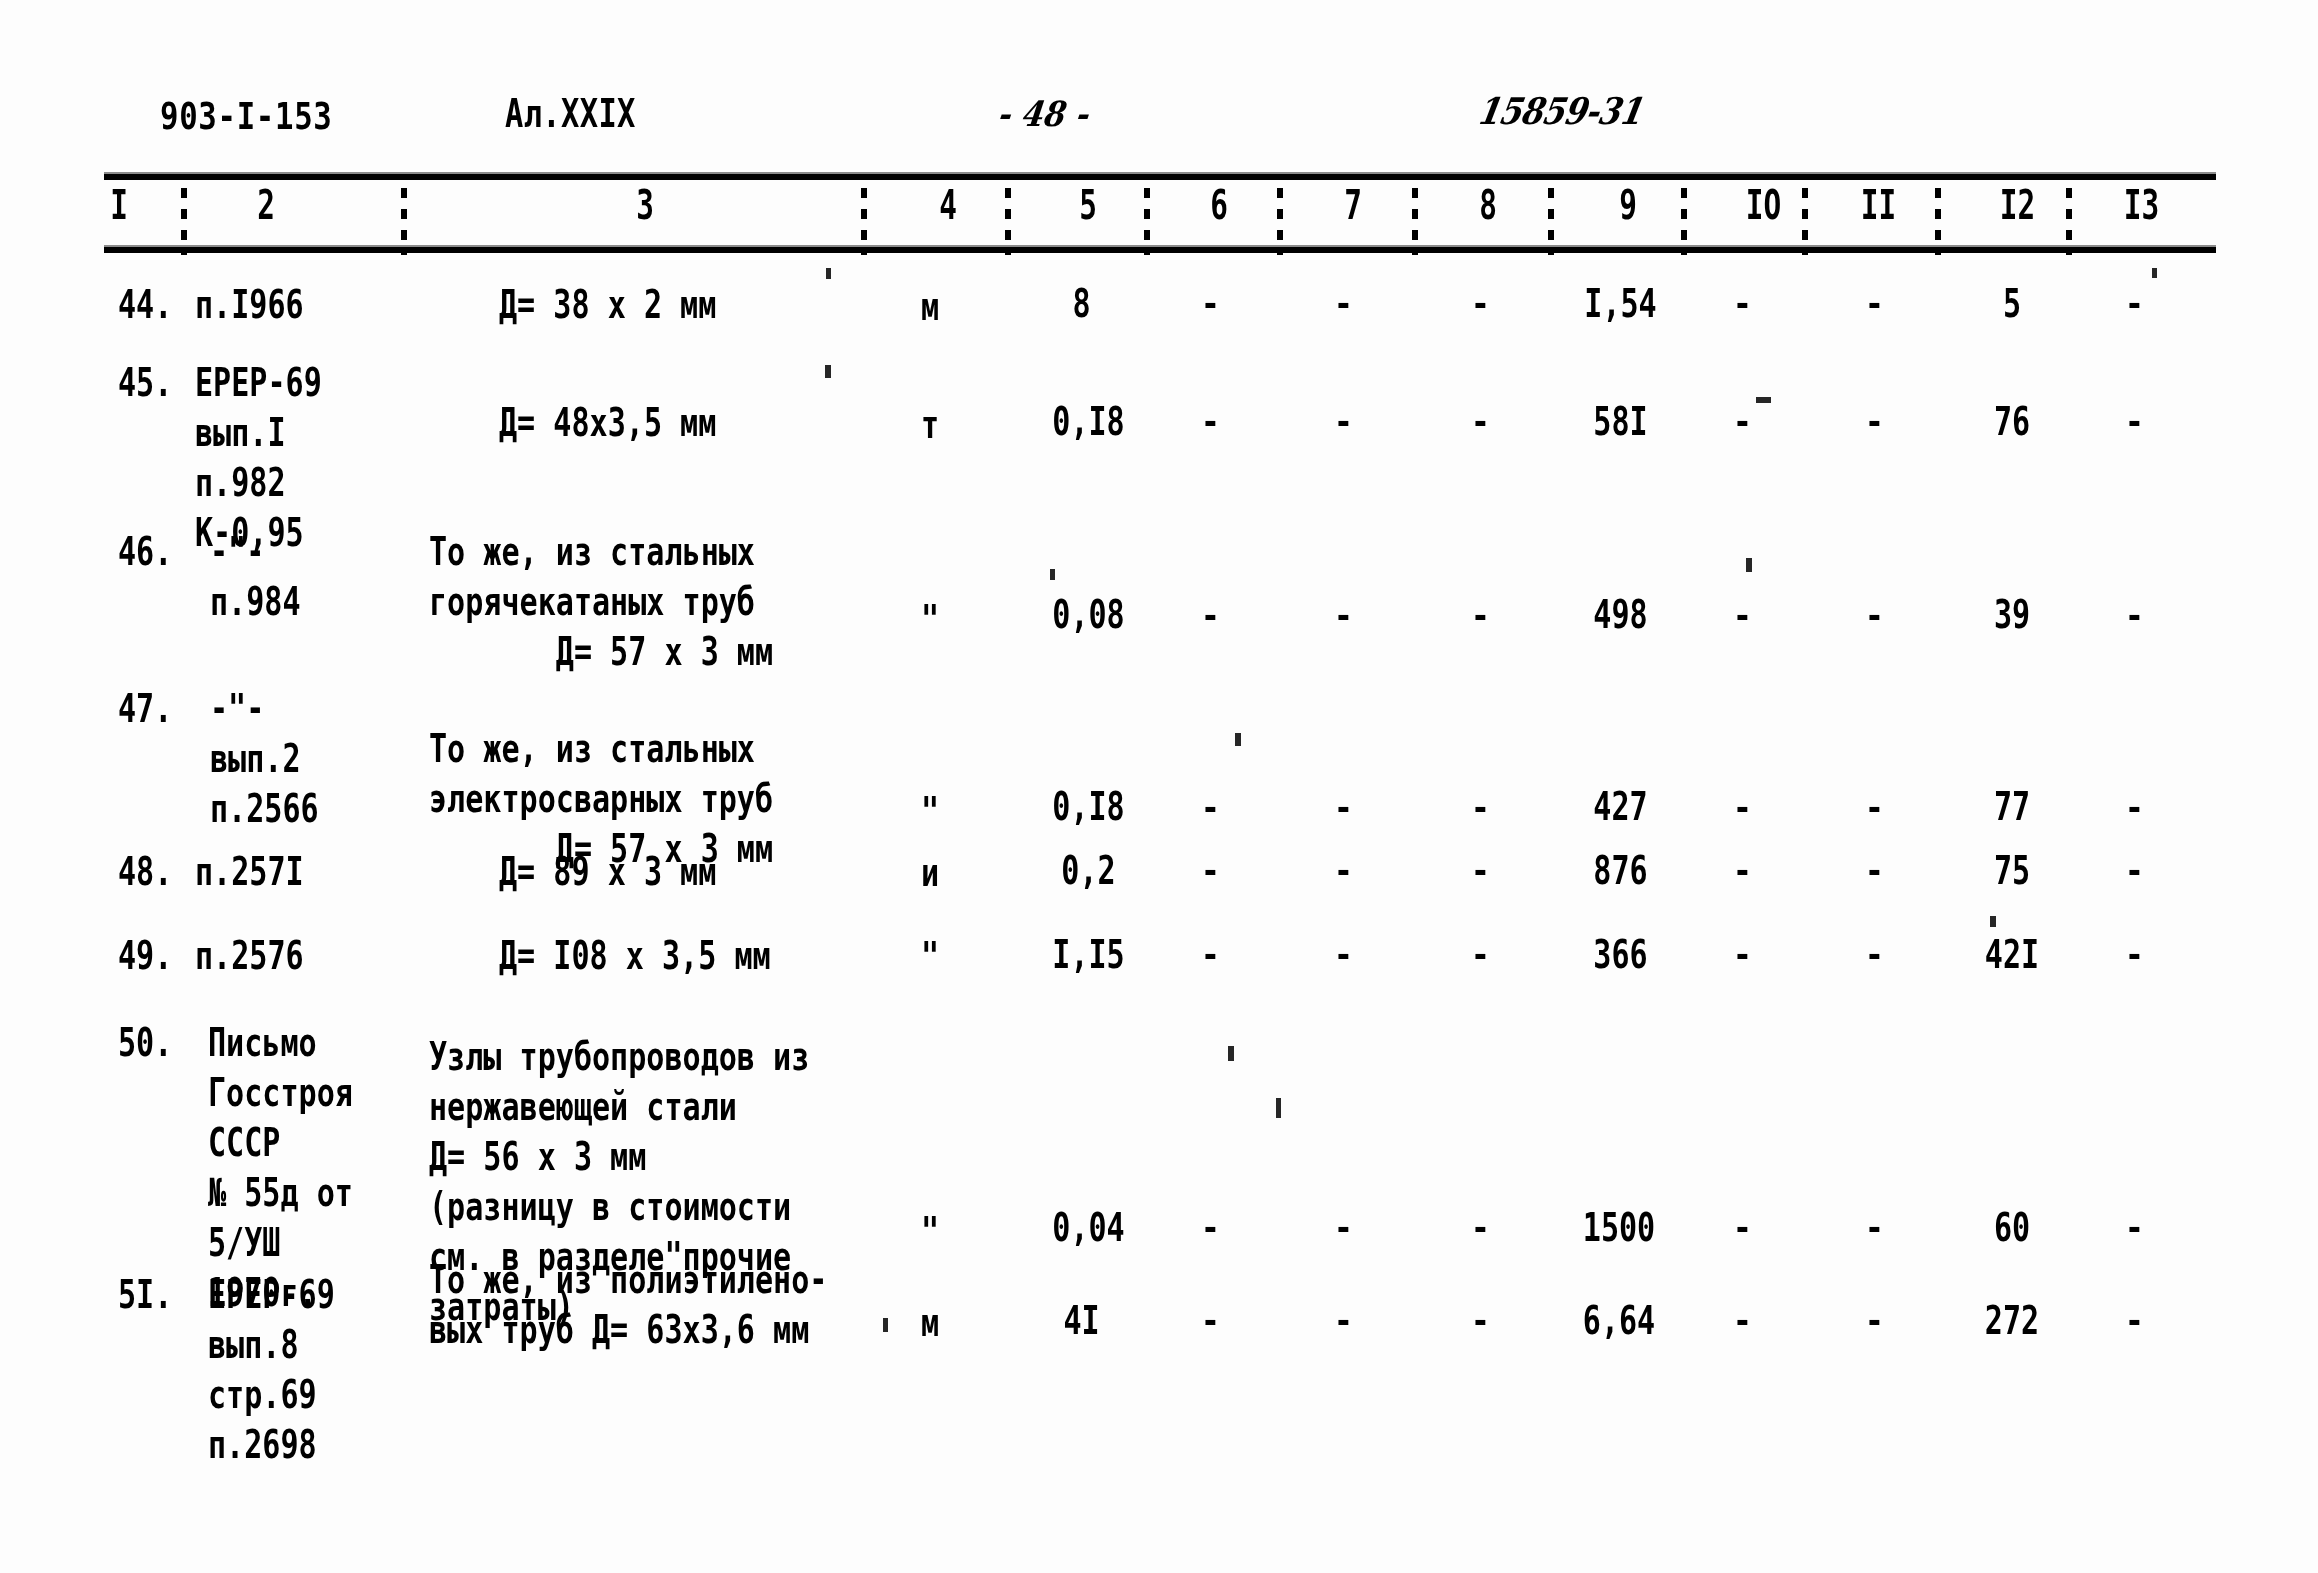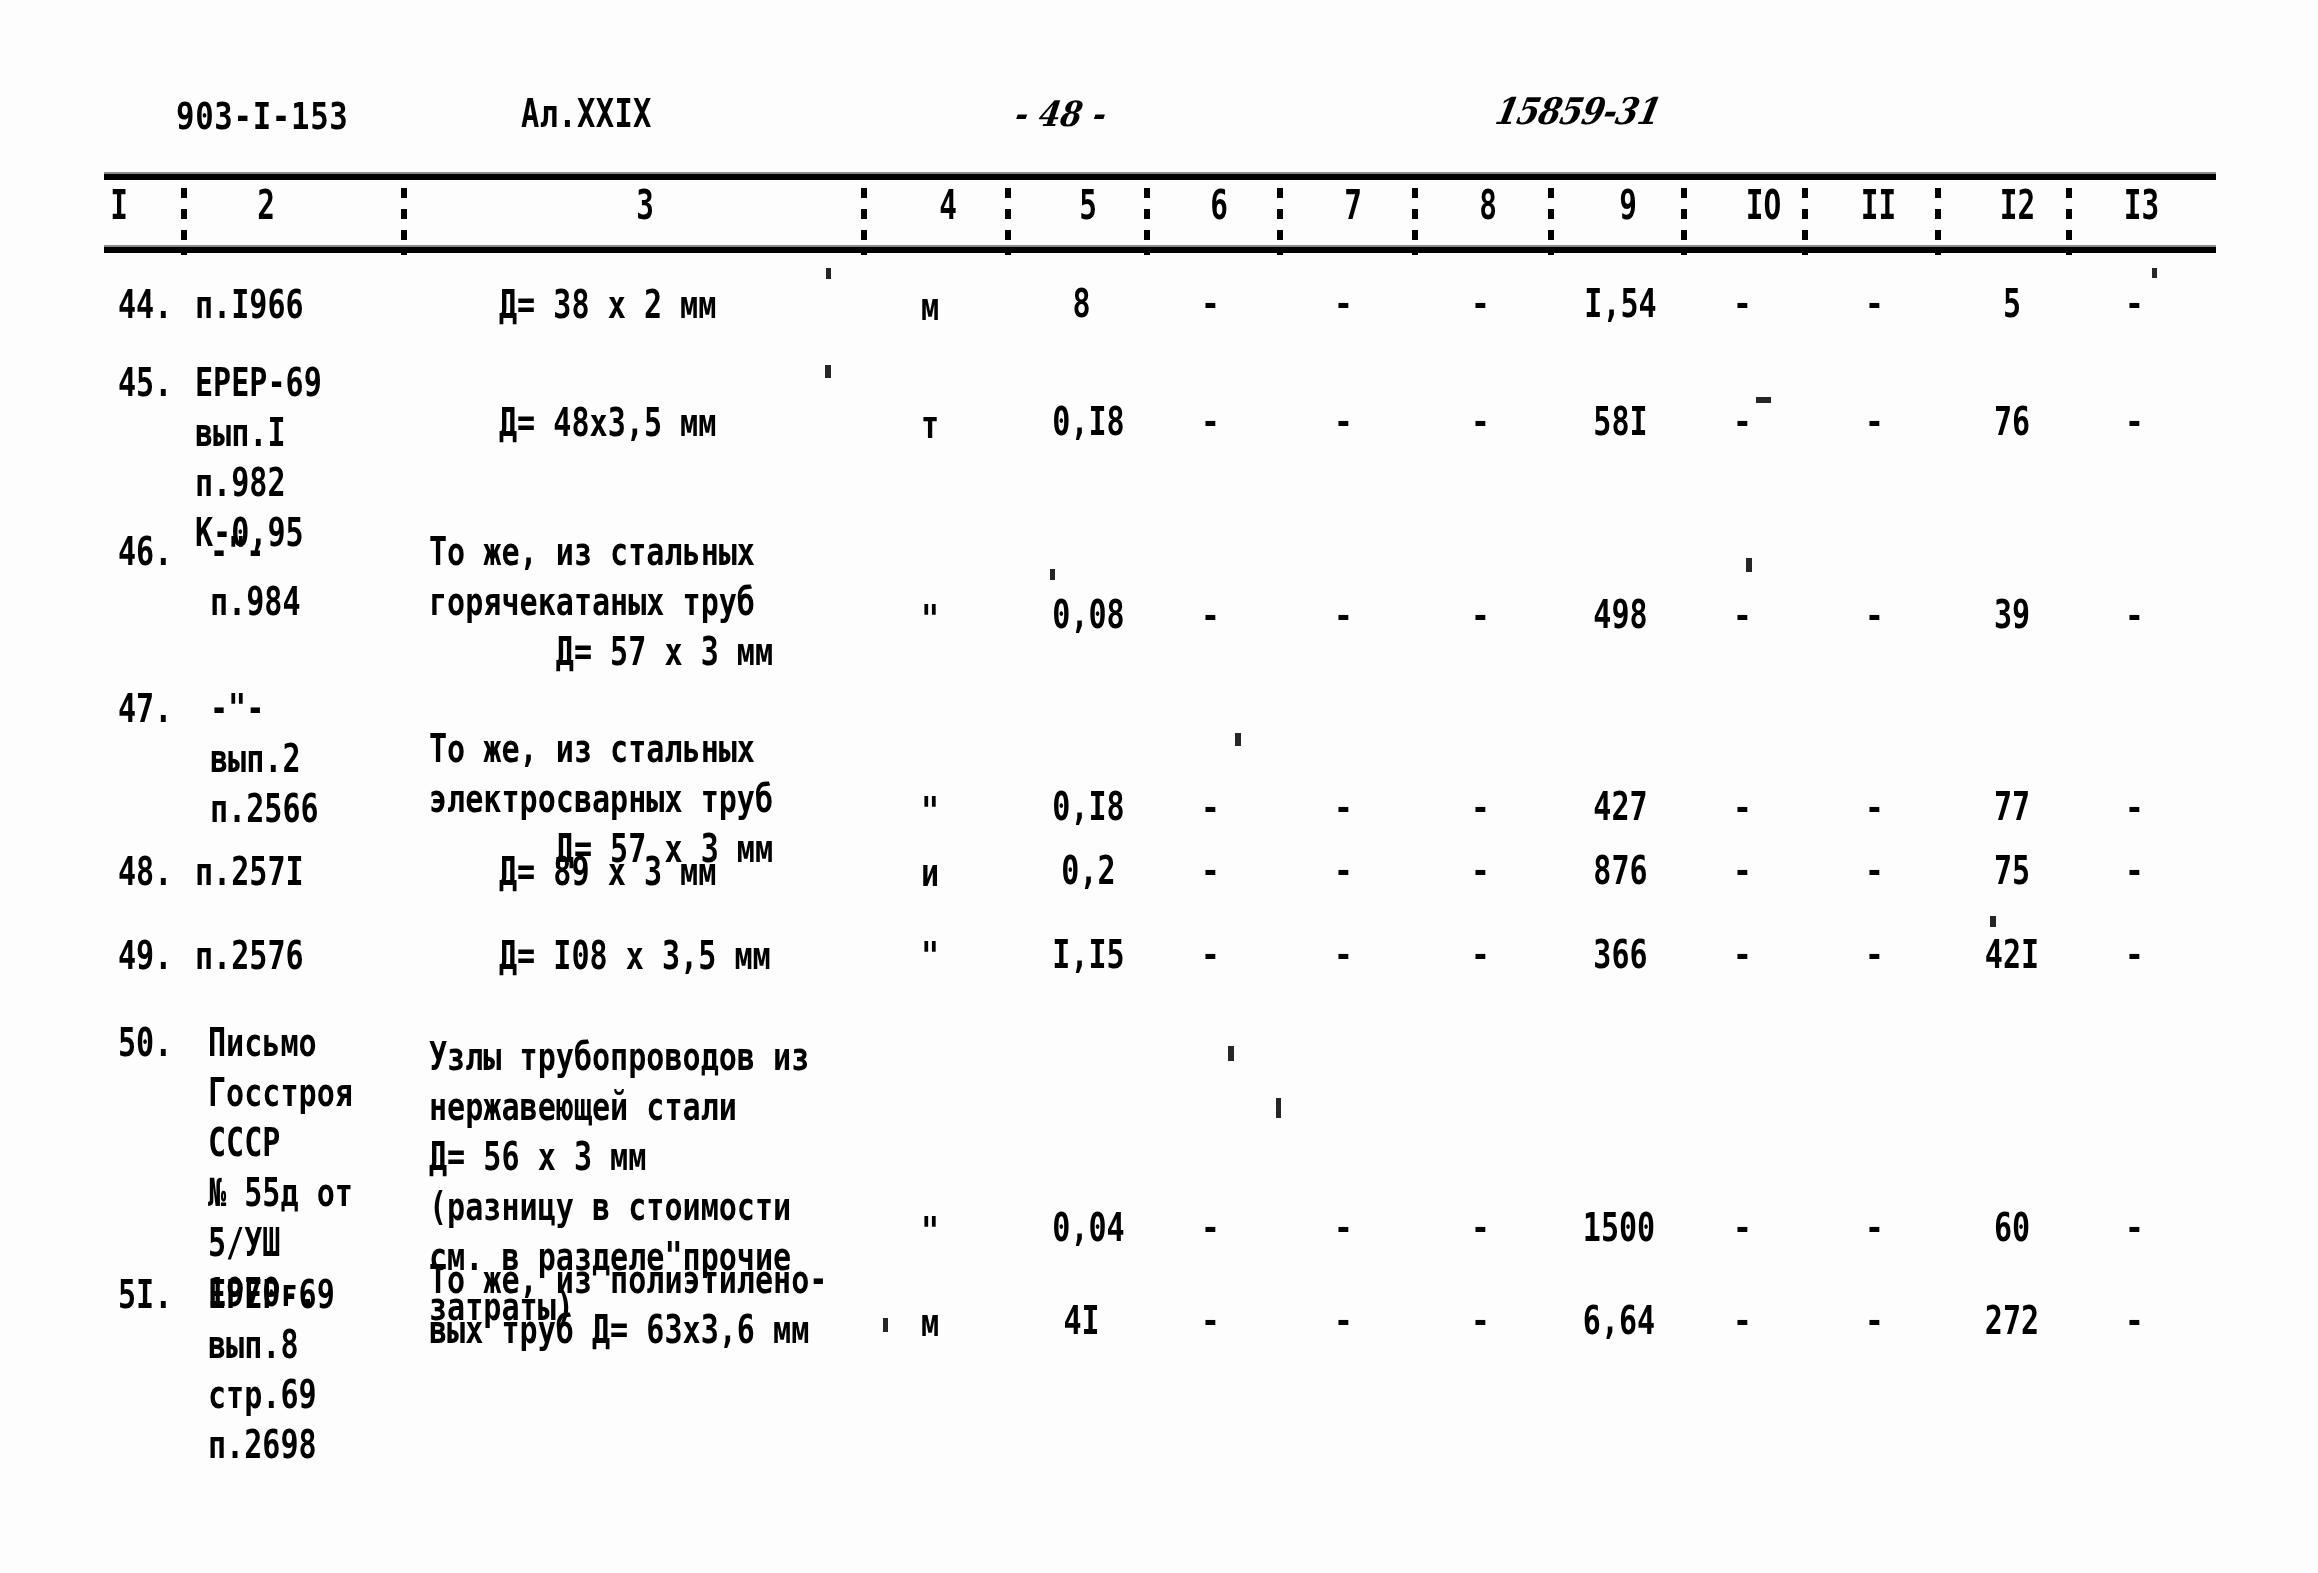--- a/index.html
+++ b/index.html
@@ -20,21 +20,21 @@
     position: absolute;
     inset: 0;
     
     background: #fdfdfd;
   }
 
   
   .doc-header {
     position: absolute;
     top: 83px;
-    left: 16px;
+    left: 0;
     width: 1939px;
     height: 63px;
   }
   .doc-code {
     position: absolute;
     left: 160px;
     top: 11.2px;
     font-size: 32px;
     font-weight: bold;
     letter-spacing: 0.7px;

